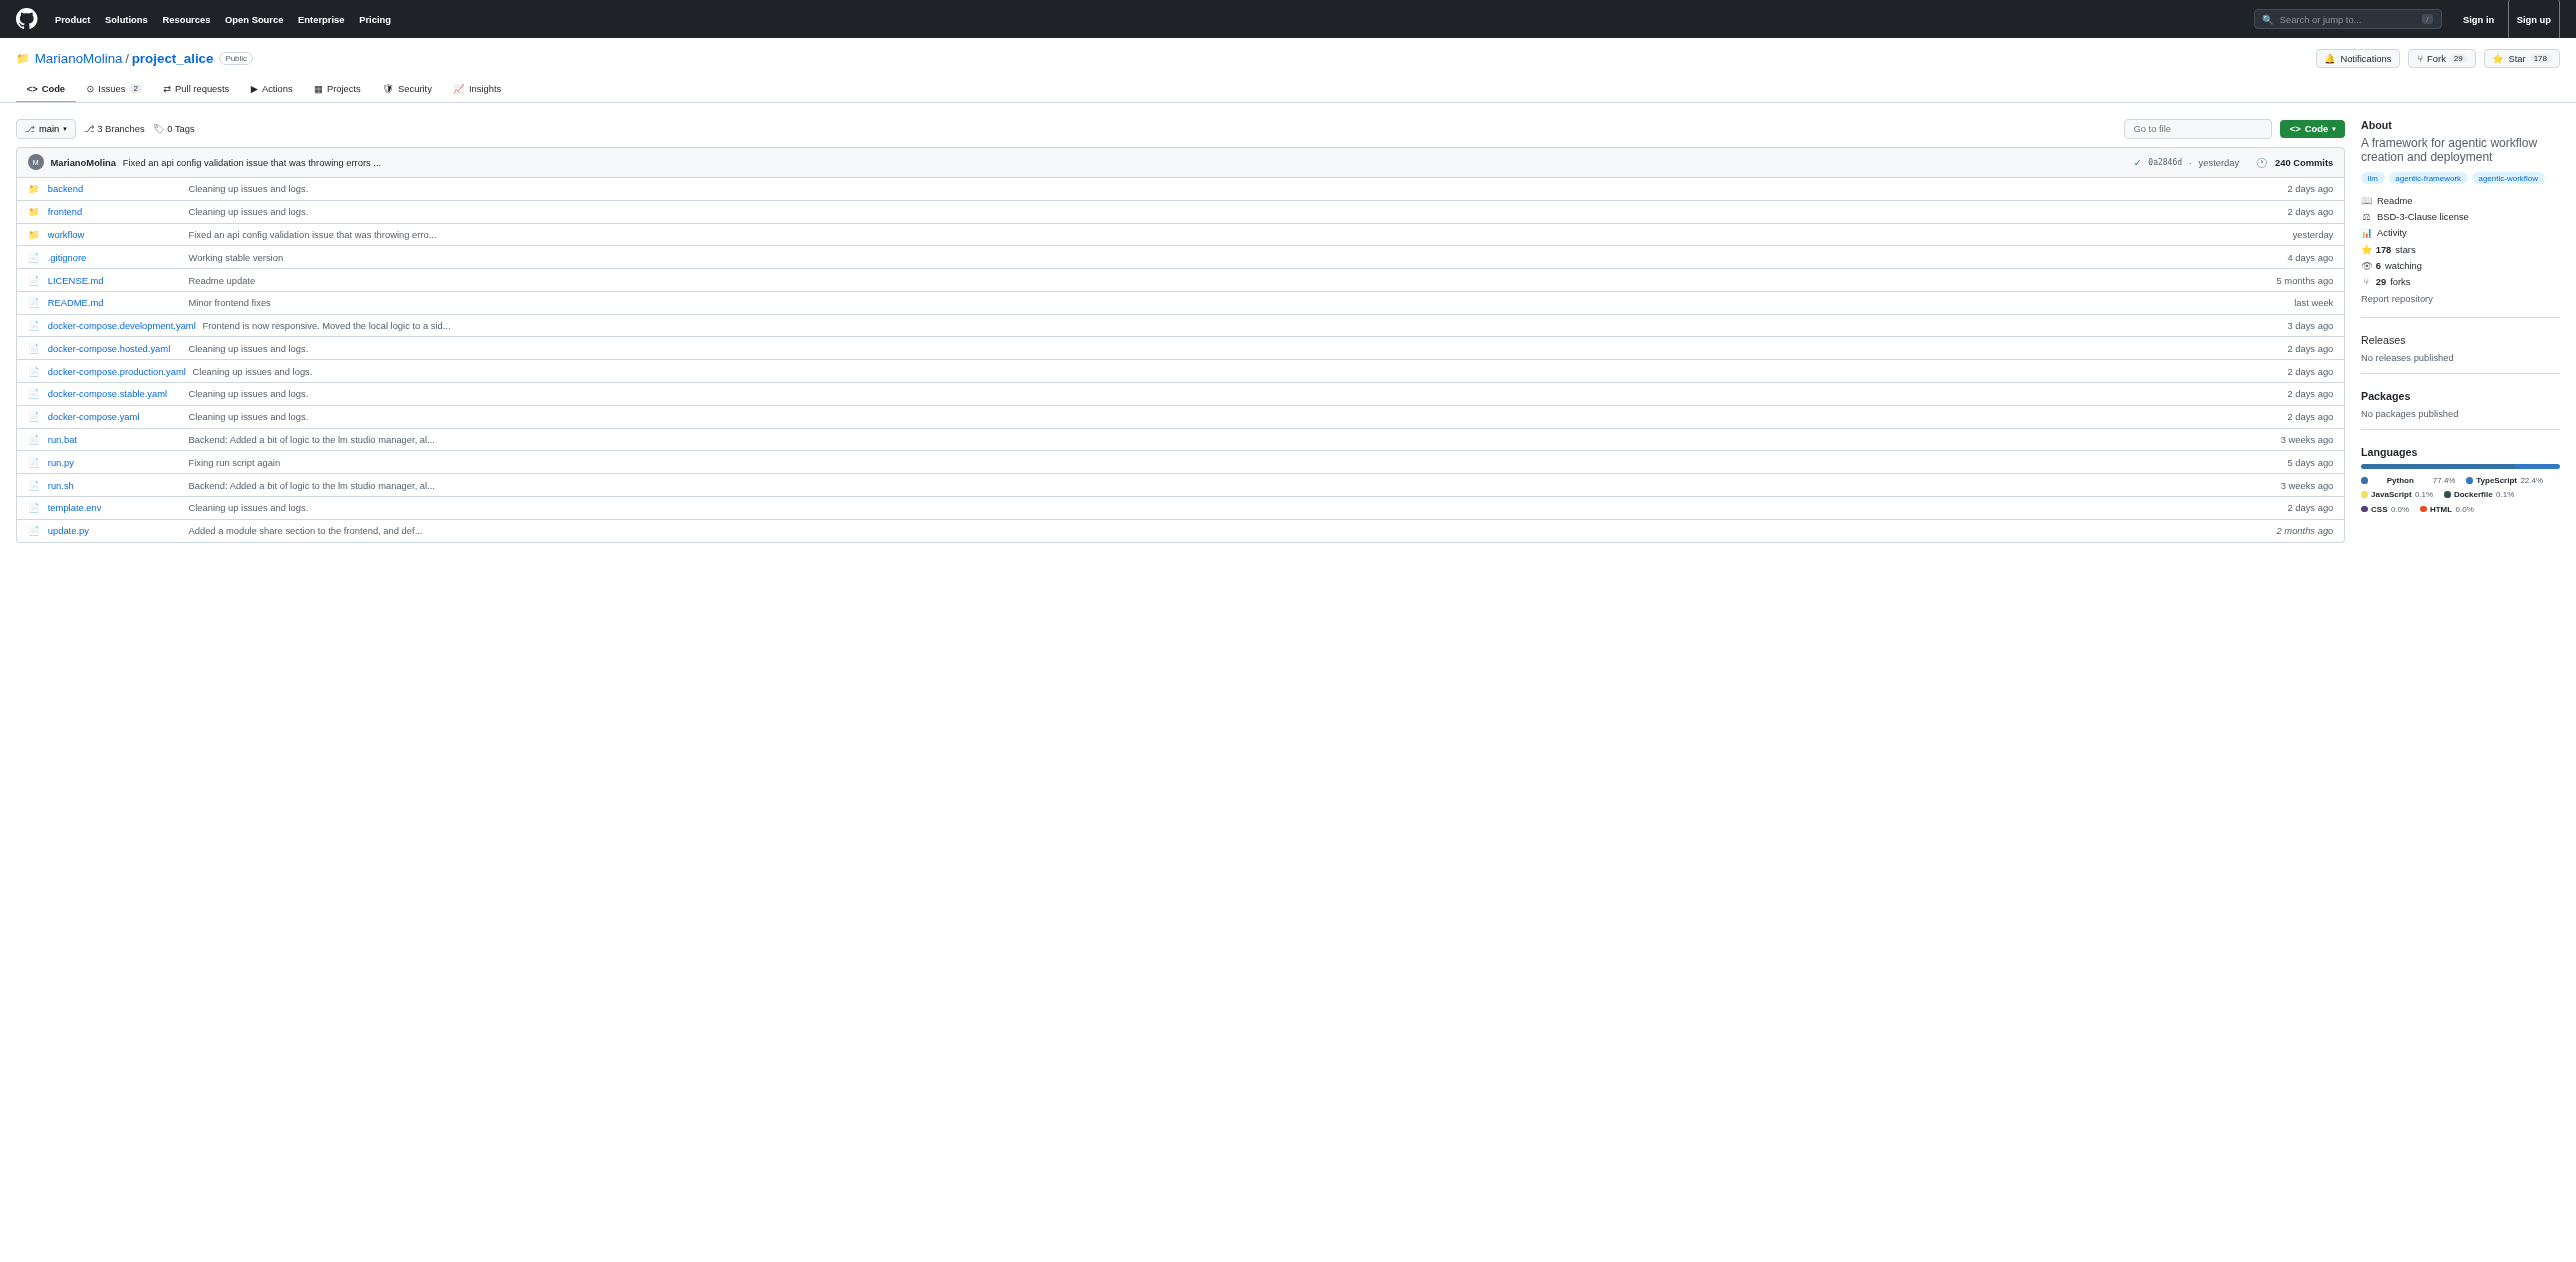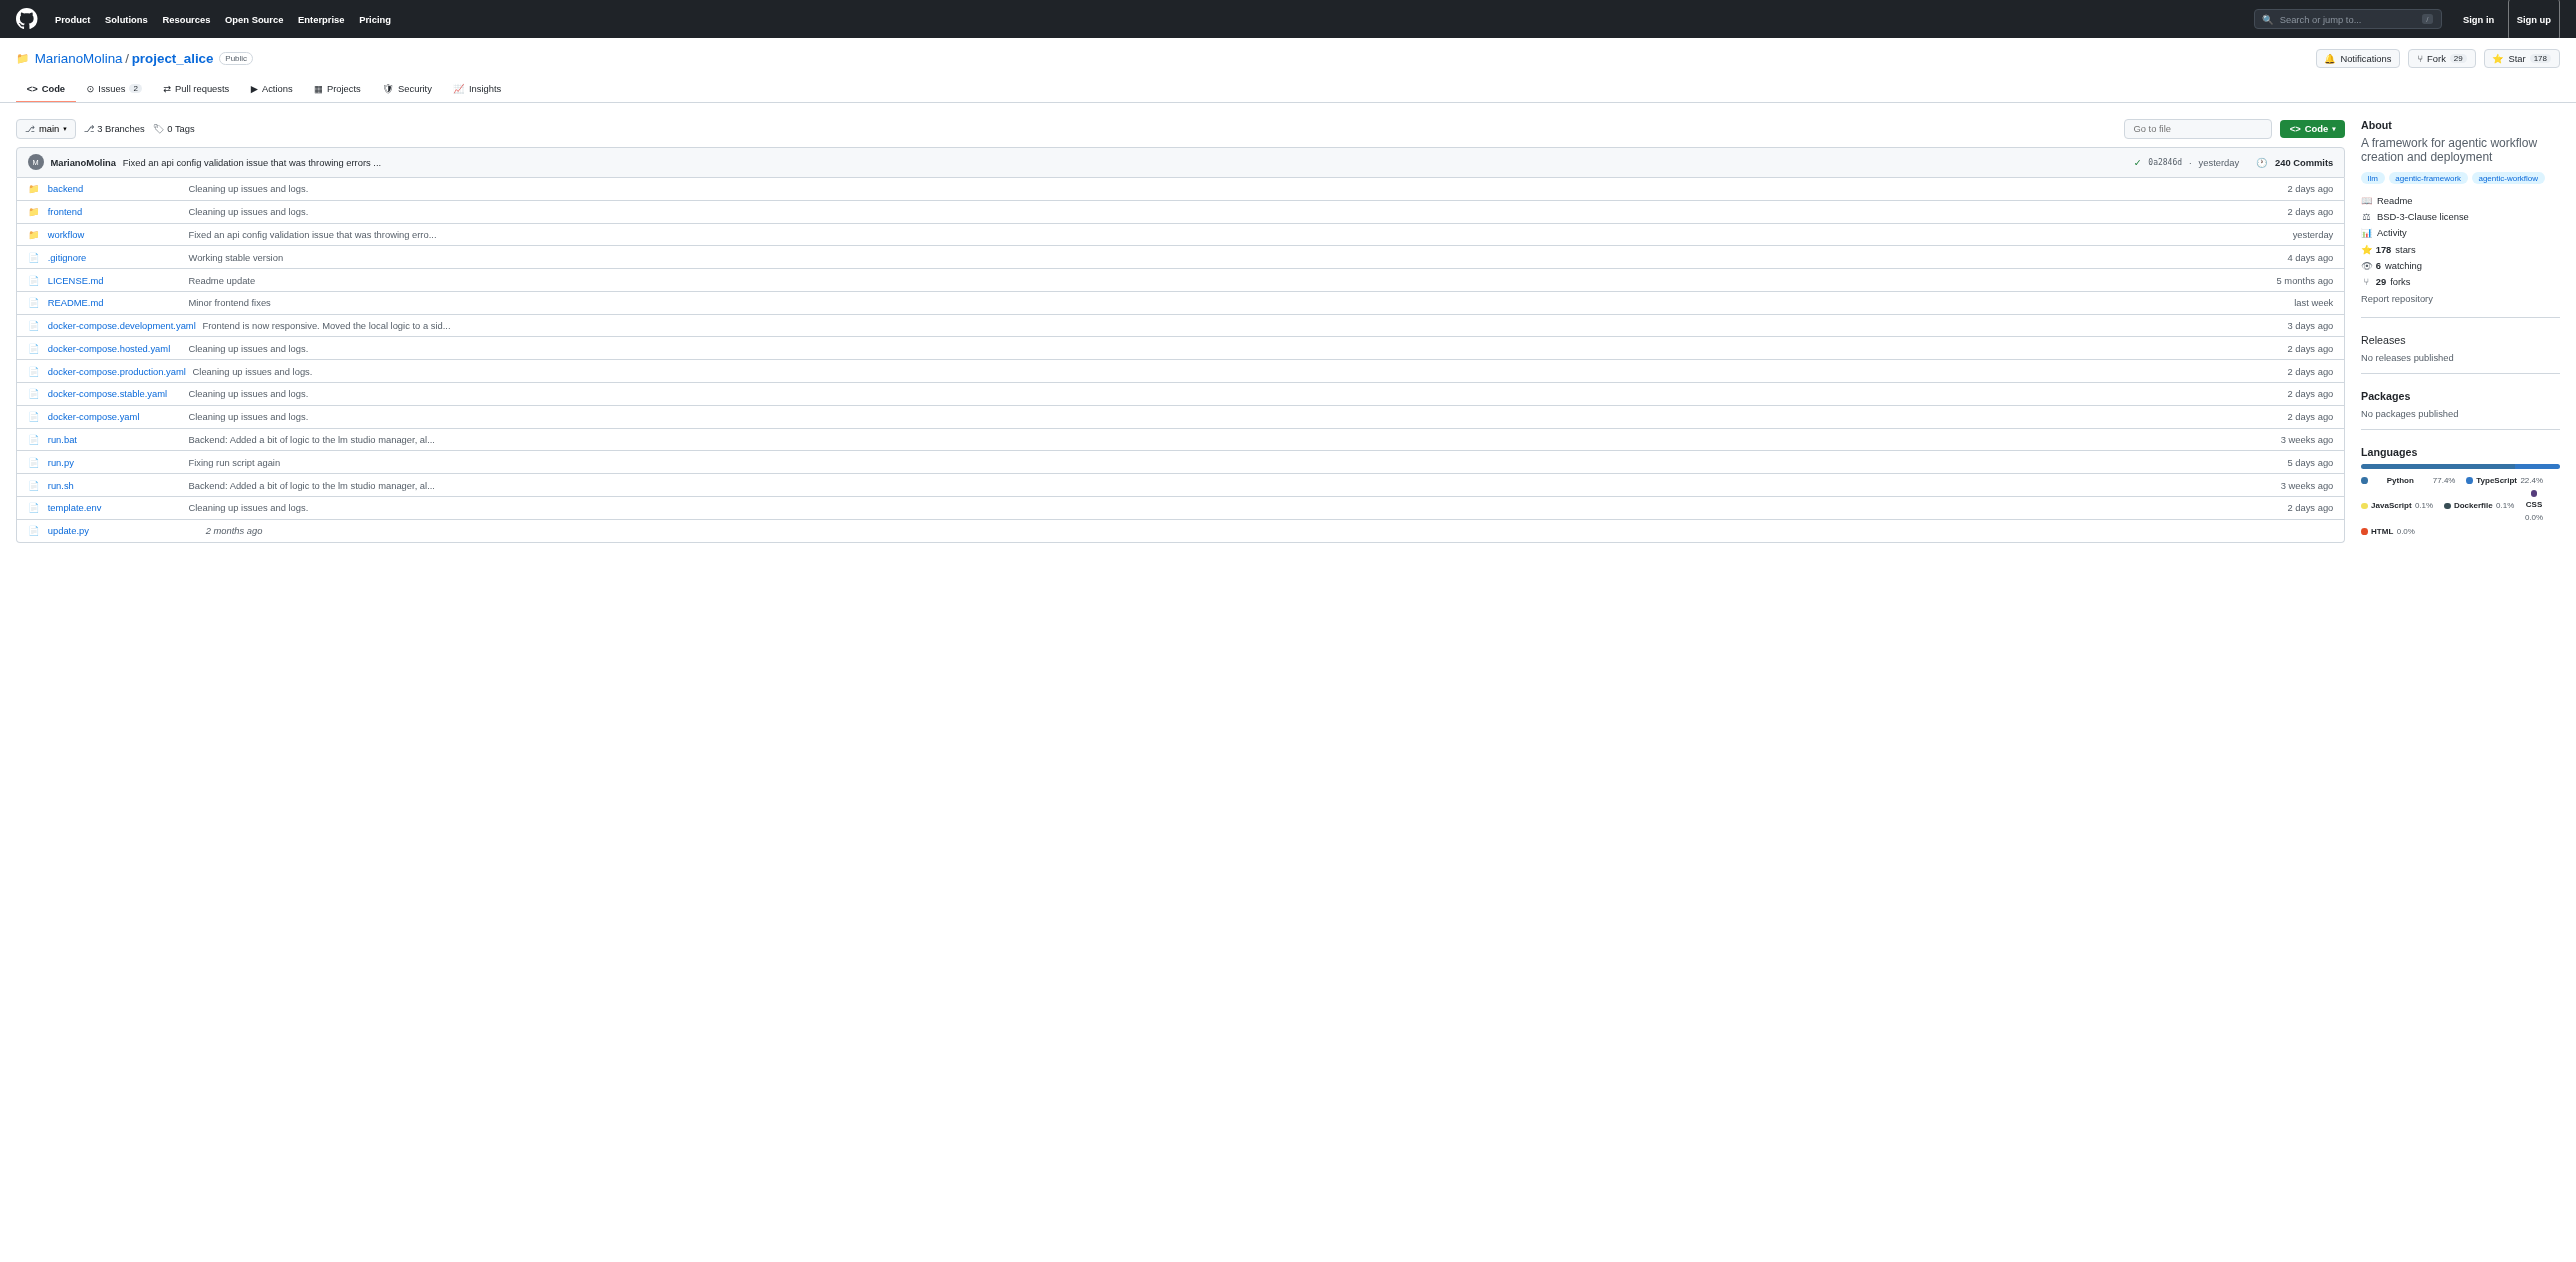--- a/index.html
+++ b/index.html
@@ -221,20 +221,21 @@
       </div>
       <div style="display:flex; align-items:center; padding:5.4px 10.7px; border-bottom:0.7px solid #d0d7de; gap:6.7px;">
         <span style="color:#57606a; font-size:9.4px; width:13.4px; text-align:center;">📄</span>
         <div style="min-width:134px; max-width:188px; flex-shrink:0;"><a style="color:#0969da; text-decoration:none; font-size:9.4px;">template.env</a></div>
         <div style="flex:1; color:#57606a; font-size:9.4px; overflow:hidden; text-overflow:ellipsis; white-space:nowrap;">Cleaning up issues and logs.</div>
         <div style="color:#57606a; font-size:9.4px; text-align:right; min-width:74px; white-space:nowrap;">2 days ago</div>
       </div>
       <div style="display:flex; align-items:center; padding:5.4px 10.7px; gap:6.7px;">
         <span style="color:#57606a; font-size:9.4px; width:13.4px; text-align:center;">📄</span>
         <div style="min-width:134px; max-width:188px; flex-shrink:0;"><a style="color:#0969da; text-decoration:none; font-size:9.4px;">update.py</a></div>
+        <div style="flex:1; color:#57606a; font-size:9.4px; overflow:hidden; text-overflow:ellipsis; white-space:nowrap;">Added a module share section to the frontend, and def...</div>
         <div style="color:#57606a; font-size:9.4px; text-align:right; min-width:74px; white-space:nowrap;font-style:italic;">2 months ago</div>
       </div>
     </div>
   </div>
 
   <div style="width:199px; flex-shrink:0;">
 
     <div style="margin-bottom:16px; padding-bottom:10.7px; border-bottom:0.7px solid #d0d7de;">
       <h2 style="font-size:10.7px; font-weight:600; color:#1f2328; margin-bottom:5.4px;">About</h2>
       <p style="font-size:12px; color:#57606a; margin-bottom:8px;">A framework for agentic workflow creation and deployment</p>
@@ -305,21 +306,21 @@
         <div style="display:flex; align-items:center; gap:3.4px; font-size:8px;">
           <span style="width:6.7px; height:6.7px; border-radius:50%; background:#f1e05a; display:inline-block;"></span>
           <span style="font-weight:600;">JavaScript</span>
           <span style="color:#57606a;">0.1%</span>
         </div>
         <div style="display:flex; align-items:center; gap:3.4px; font-size:8px;">
           <span style="width:6.7px; height:6.7px; border-radius:50%; background:#384d54; display:inline-block;"></span>
           <span style="font-weight:600;">Dockerfile</span>
           <span style="color:#57606a;">0.1%</span>
         </div>
-        <div style="display:flex; align-items:center; gap:3.4px; font-size:8px;flex-direction:column;">
+        <div style="display:flex; align-items:center; gap:3.4px; font-size:8px;">
           <span style="width:6.7px; height:6.7px; border-radius:50%; background:#563d7c; display:inline-block;"></span>
           <span style="font-weight:600;">CSS</span>
           <span style="color:#57606a;">0.0%</span>
         </div>
         <div style="display:flex; align-items:center; gap:3.4px; font-size:8px;">
           <span style="width:6.7px; height:6.7px; border-radius:50%; background:#e34c26; display:inline-block;"></span>
           <span style="font-weight:600;">HTML</span>
           <span style="color:#57606a;">0.0%</span>
         </div>
       </div>

